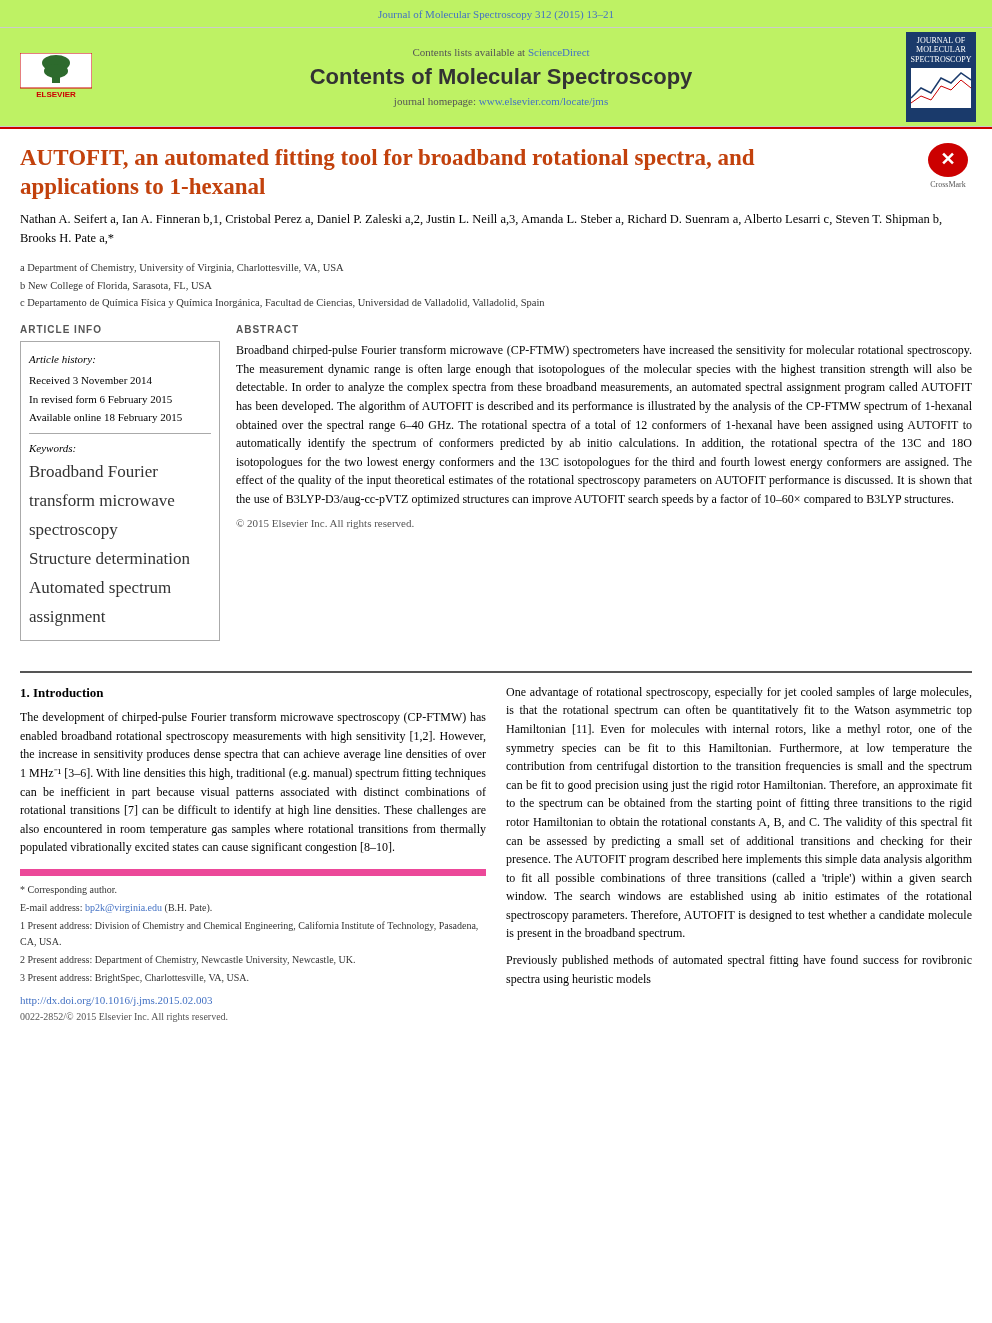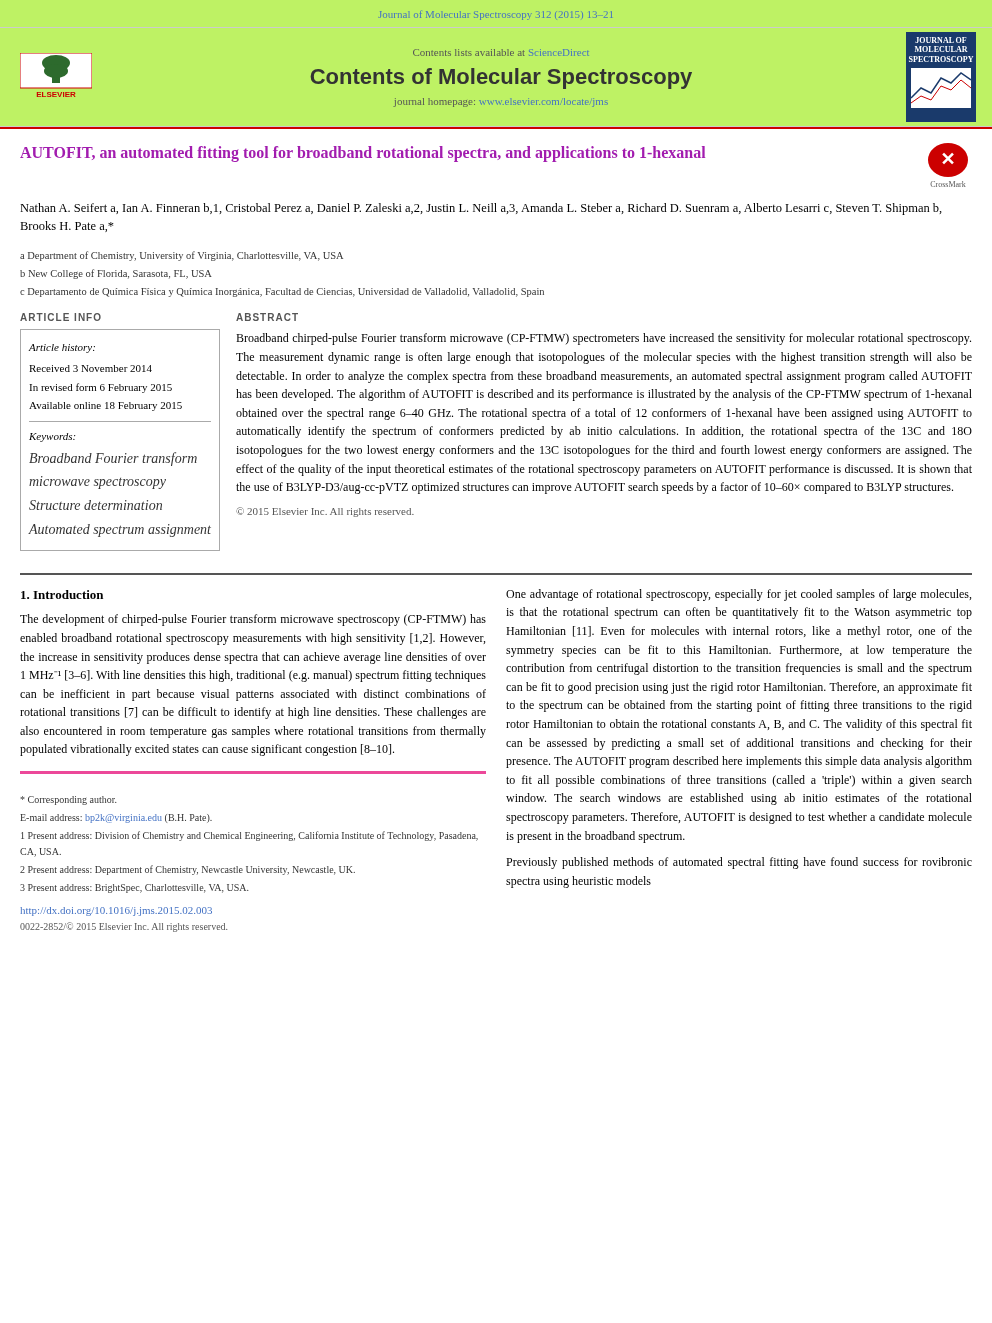--- a/index.html
+++ b/index.html
@@ -65,43 +65,43 @@
       width: 70px;
       height: 90px;
       background: #1a3a6b;
       display: flex;
       flex-direction: column;
       align-items: center;
       justify-content: flex-start;
       padding: 4px;
       font-size: 7px;
       color: #fff;
-      font-weight: bold;
+      font-weight: normal;
       text-align: center;
     }
     .cover-title { font-size: 8px; line-height: 1.2; }
     .cover-graph {
       width: 60px;
       height: 40px;
       background: #fff;
       margin-top: 4px;
     }
     .main-content {
       padding: 14px 20px 10px 20px;
     }
     .article-title-section {
       display: flex;
       align-items: flex-start;
       justify-content: space-between;
       margin-bottom: 8px;
     }
     .article-title {
-      font-size: 16px;
-      font-weight: bold;
-      color: #a21caf;
+      font-size: 23px;
+      font-weight: bold;
+      color: #c2410c;
       line-height: 1.3;
       max-width: 820px;
     }
     .crossmark {
       width: 48px;
       height: 48px;
       display: flex;
       flex-direction: column;
       align-items: center;
       justify-content: center;
@@ -140,34 +140,34 @@
       width: 200px;
       flex-shrink: 0;
     }
     .right-col {
       flex: 1;
     }
     .article-info-box {
       border: 1px solid #aaa;
       padding: 8px;
       font-size: 11px;
-      margin-bottom: 8px;
+      margin-bottom: 16px;
     }
     .section-label {
       font-size: 10px;
       font-weight: bold;
       letter-spacing: 1px;
       color: #555;
       text-transform: uppercase;
       margin-bottom: 4px;
       font-family: Arial, sans-serif;
     }
     .article-history { font-size: 11px; line-height: 1.7; }
     .divider { border: none; border-top: 1px solid #aaa; margin: 6px 0; }
-    .keywords-list { font-size: 14px; line-height: 1.7; color: #333; font-style: italic; }
+    .keywords-list { font-size: 17px; line-height: 1.7; color: #333; }
     .abstract-box { font-size: 12px; line-height: 1.55; text-align: justify; }
     .abstract-box p { margin-bottom: 0; }
     .copyright-line {
       text-align: left;
       font-size: 11px;
       color: #555;
       margin-top: 6px;
     }
     .separator-line {
       border: none;
@@ -187,23 +187,23 @@
       color: #000;
     }
     .body-text {
       font-size: 12px;
       line-height: 1.55;
       text-align: justify;
       color: #000;
     }
     .body-text p { margin-bottom: 8px; }
     .footnotes-section {
-      border-top: 3px solid #ec4899;
+      border-top: 7px solid #ec4899;
       margin-top: 12px;
-      padding-top: 18px;
+      padding-top: 6px;
       font-size: 10px;
       color: #333;
       line-height: 1.6;
     }
     .footnotes-section p { margin-bottom: 2px; }
     .doi-line {
       font-size: 11px;
       color: #4472c4;
       margin-top: 6px;
     }

